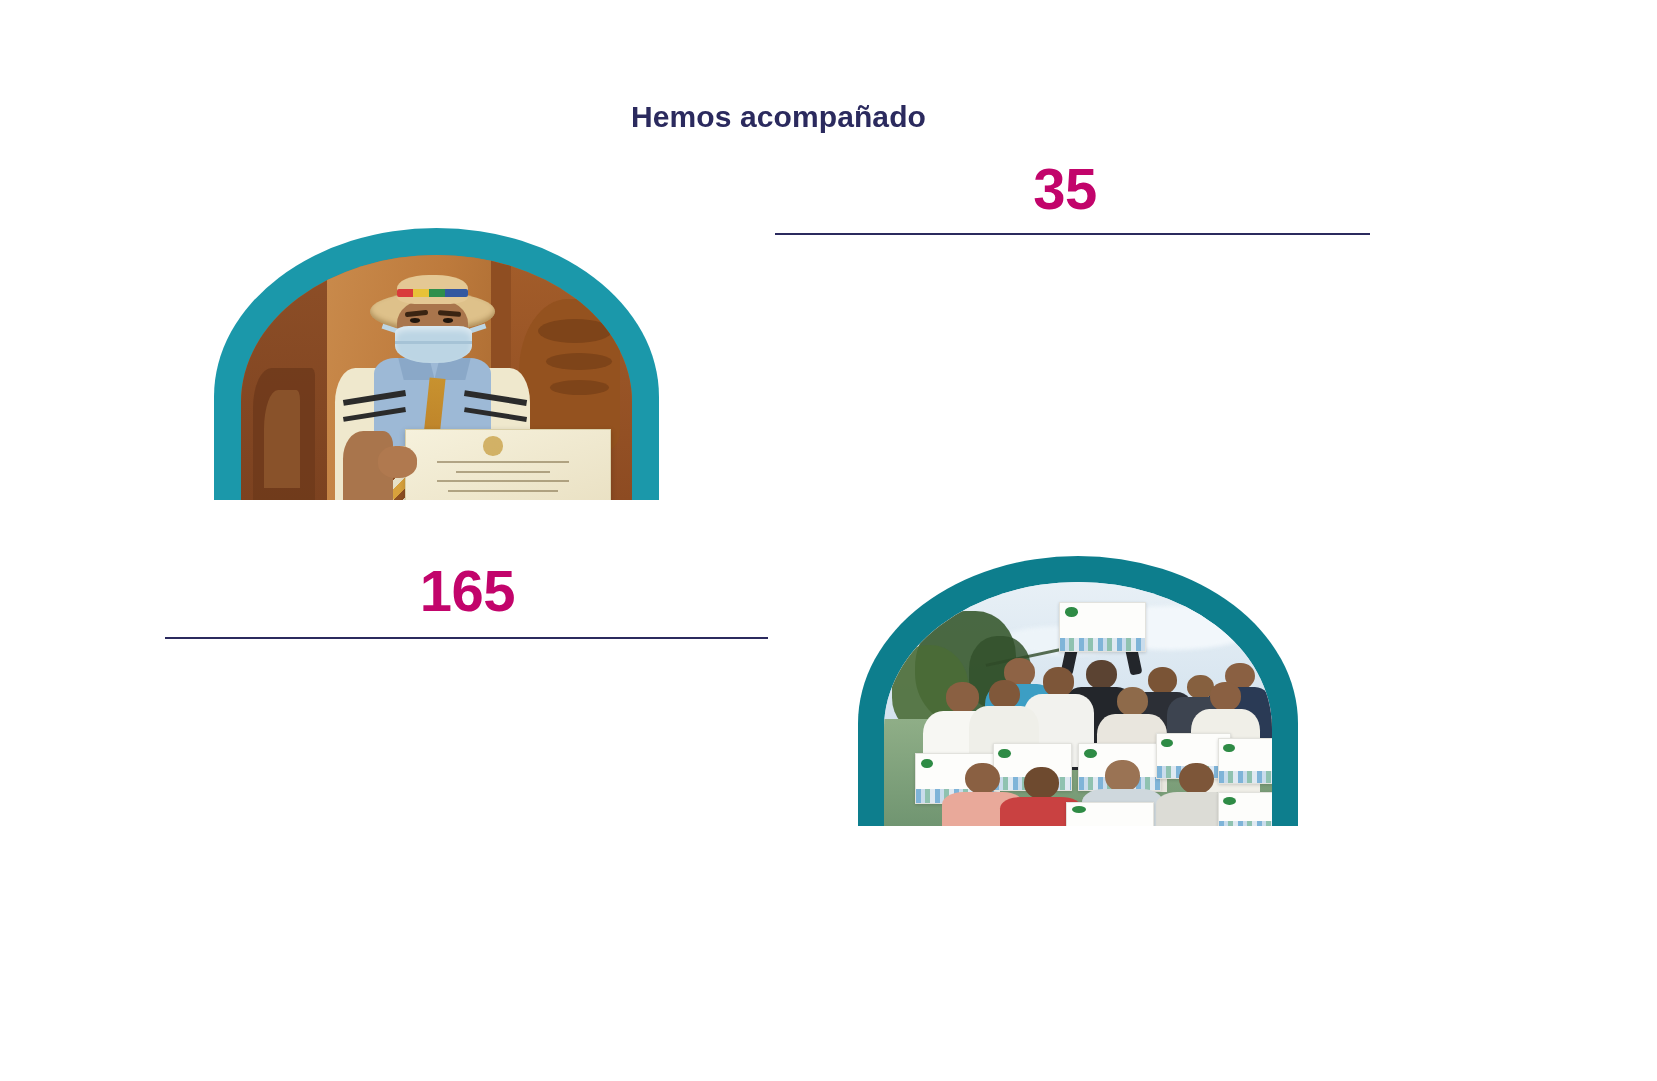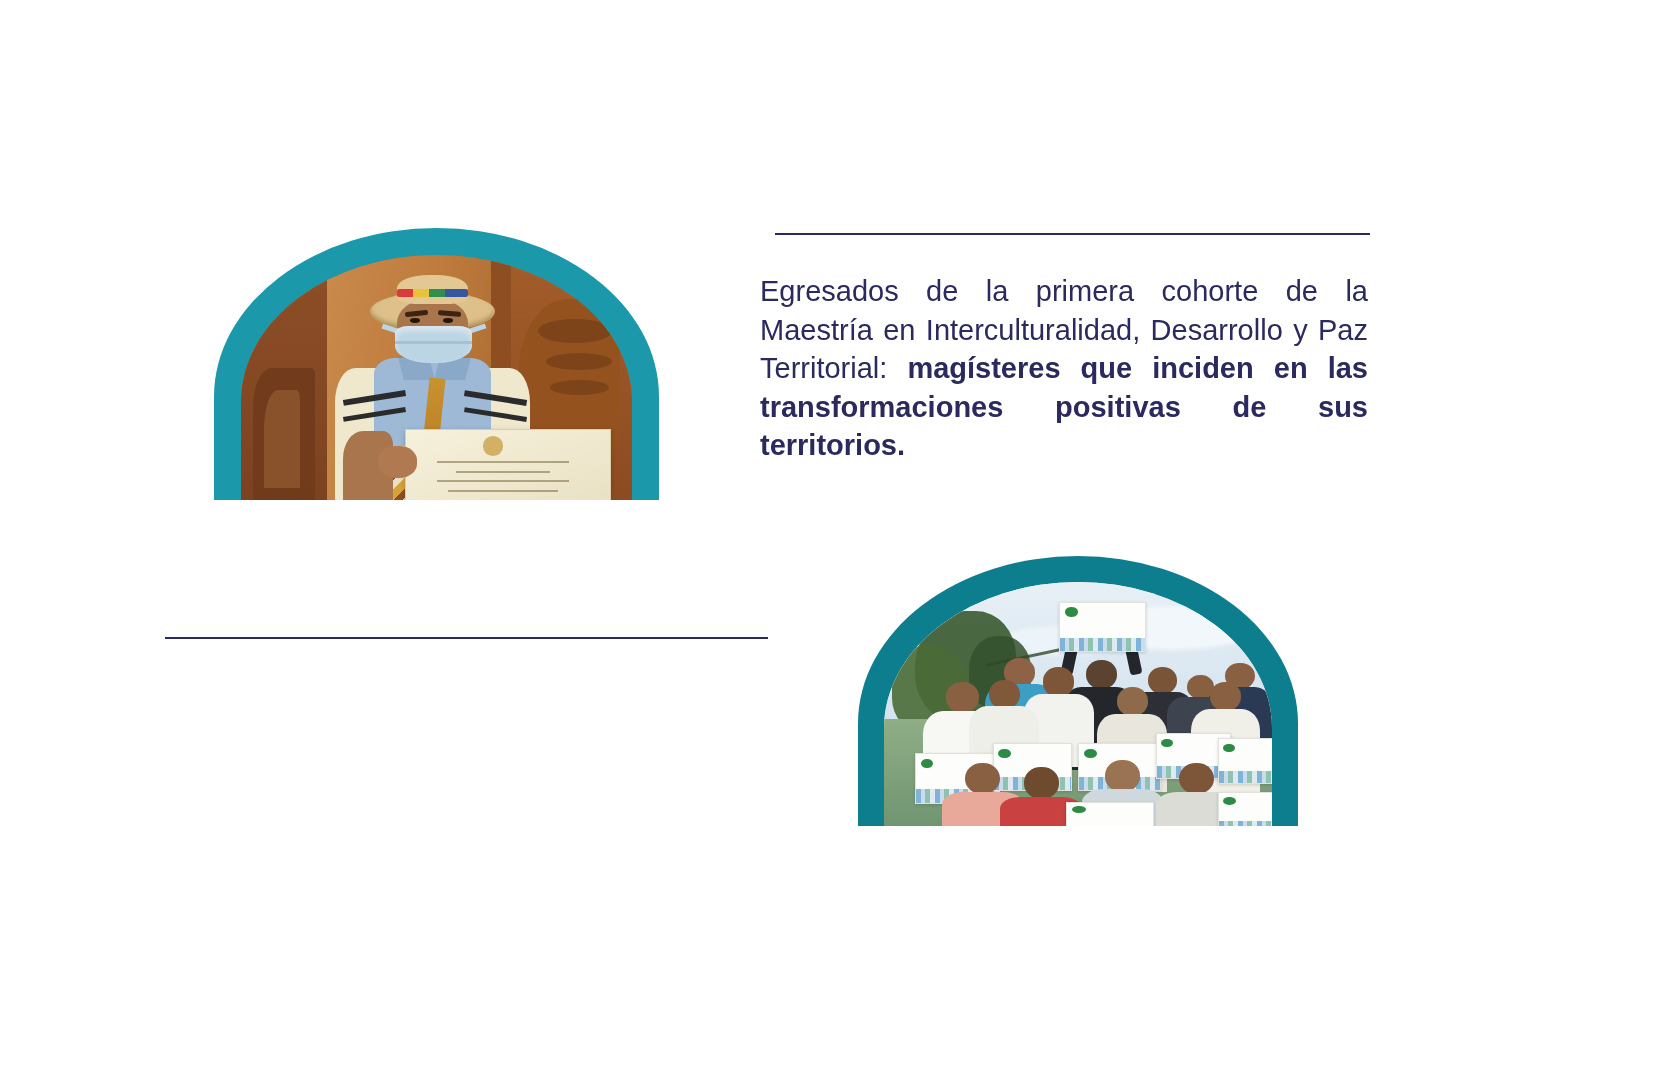--- a/index.html
+++ b/index.html
@@ -249,25 +249,28 @@
   .p2 .arm { position:absolute; background:#23262b; border-radius:4px; }
 
   
   .sr { position:absolute; width:1px; height:1px; overflow:hidden; clip:rect(0 0 0 0); }
 </style>
 </head>
 <body>
 
 <div class="canvas">
 
-
+  <div class="page-title">
+    <span>Hemos acompañado</span>
+  </div>
+
+  <div class="stat-number" id="stat-35-number">35</div>
 
   <div class="stat-rule" id="stat-35-rule"></div>
 
-  <div class="stat-body" id="stat-35-body"><span>Egresados de la primera cohorte de la Maestría en Interculturalidad, Desarrollo y Paz Territorial: </span><b>magísteres que inciden en las transformaciones positivas de sus territorios.</b></div>
 
   <div class="arch" id="photo-graduate-arch">
     <div class="ring"></div>
     <div class="photo">
       <div class="p1">
         <div class="wall-left"></div>
         <div class="wall-mid"></div>
         <div class="wall-right"></div>
         <div class="carve-a"></div>
         <div class="carve-b"></div>
@@ -308,20 +311,21 @@
         <div class="dip-line dl1"></div>
         <div class="dip-line dl2"></div>
         <div class="dip-line dl3"></div>
         <div class="dip-line dl4"></div>
         <div class="hand"></div>
       </div>
       <span class="sr">Egresado con sombrero y ruana sosteniendo su diploma</span>
     </div>
   </div>
 
+  <div class="stat-number" id="stat-165-number">165</div>
 
   <div class="stat-rule" id="stat-165-rule"></div>
 
 
   <div class="arch" id="photo-group-arch">
     <div class="ring"></div>
     <div class="photo">
       <div class="p2">
         <div class="sky"></div>
         <div class="cloud1"></div>

